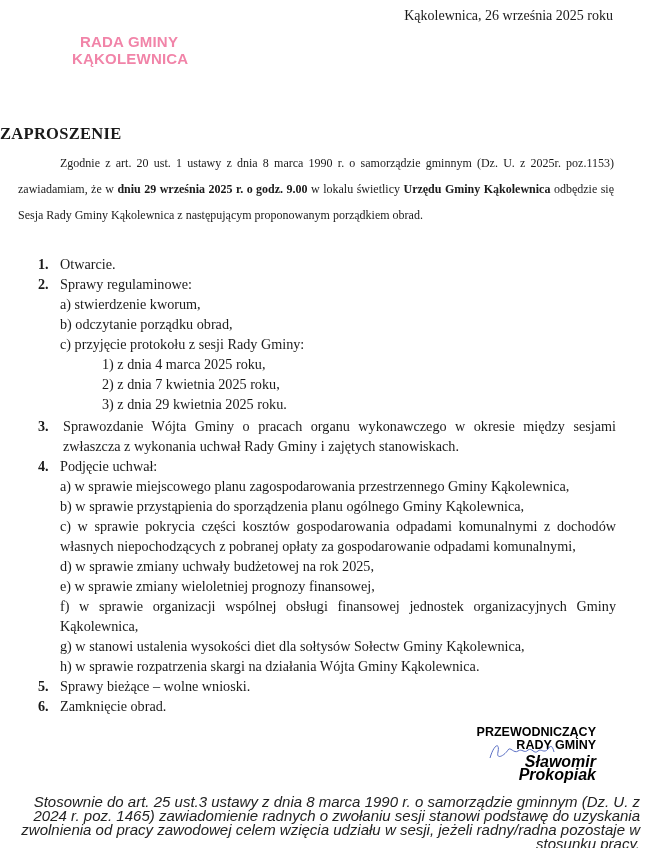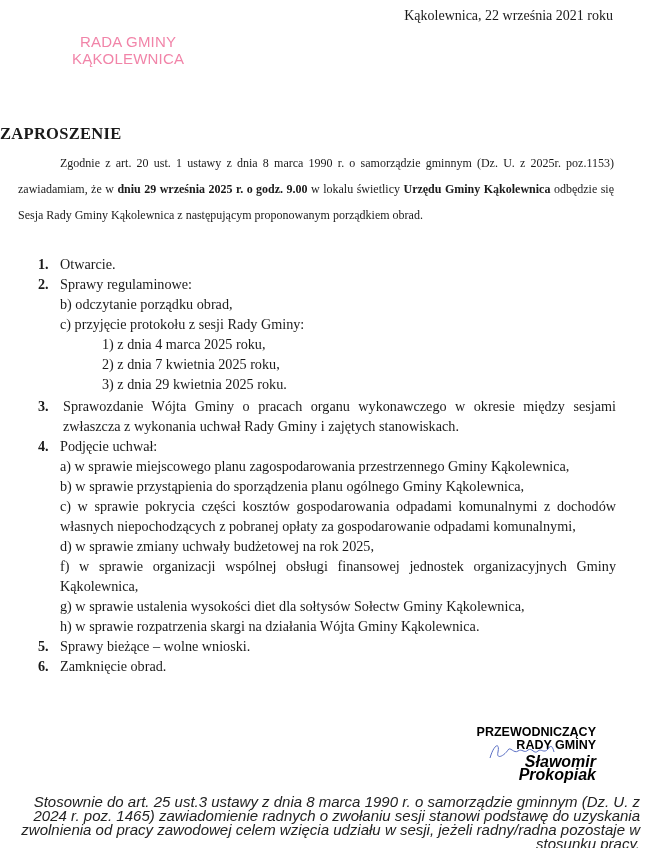--- a/index.html
+++ b/index.html
@@ -2,21 +2,21 @@
 <html><head>
 <meta charset="utf-8">
 <style>
   html, body { margin: 0; padding: 0; background: #ffffff; }
   body { width: 649px; height: 848px; position: relative; overflow: hidden; color: #1a1a1a; }
   .serif { font-family: "Liberation Serif", "DejaVu Serif", serif; }
   .sans { font-family: "Liberation Sans", "DejaVu Sans", sans-serif; }
 
   .date-line { position: absolute; top: 8px; right: 36px; font-size: 14px; }
 
-  .stamp { position: absolute; left: 72px; top: 33px; color: #ef6f9a; font-weight: normal; font-size: 15px; line-height: 17px; opacity: 0.85; letter-spacing: 0.2px; }
+  .stamp { position: absolute; left: 72px; top: 33px; color: #ef6f9a; font-weight: bold; font-size: 15px; line-height: 17px; opacity: 0.85; letter-spacing: 0.2px; }
   .stamp .l1 { padding-left: 8px; }
 
   .title { position: absolute; top: 124px; left: 0; width: 649px; text-align: left; font-weight: bold; font-size: 16.5px; letter-spacing: 0.3px; }
 
   .intro { position: absolute; top: 150px; left: 18px; width: 596px; font-size: 12px; line-height: 26px; text-align: justify; text-indent: 42px; }
   .intro b { font-weight: bold; }
 
   .agenda { position: absolute; left: 38px; top: 254px; width: 578px; font-size: 14.2px; line-height: 20px; }
   .item { display: flex; }
   .num { width: 22px; font-weight: bold; flex: none; }
@@ -30,59 +30,61 @@
   .sig-name { font-style: italic; font-size: 16px; font-weight: bold; margin-top: 3px; }
   .sig-scribble { position: absolute; left: 30px; top: 14px; width: 75px; height: 22px; }
 
   .footer { position: absolute; left: 8px; top: 795px; width: 632px; font-size: 15px; line-height: 14px; font-style: italic; color: #222; text-align: right; }
 </style>
 </head>
 <body>
 
 <div>
 
-  <div class="date-line serif">Kąkolewnica, 22 września 2021 roku</div>
+  <div class="date-line serif">Kąkolewnica, 26 września 2025 roku</div>
 
   <div class="stamp sans">
     <div class="l1">RADA GMINY</div>
     <div>KĄKOLEWNICA</div>
   </div>
 
   <div class="title serif">ZAPROSZENIE</div>
 
   <div class="intro serif"><span>Zgodnie z art. 20 ust. 1 ustawy z dnia 8 marca 1990 r. o samorządzie gminnym (Dz. U. z 2025r. poz.1153) zawiadamiam, że w </span><b>dniu 29 września 2025 r. o godz. 9.00</b><span> w lokalu świetlicy </span><b>Urzędu Gminy Kąkolewnica</b><span> odbędzie się Sesja Rady Gminy Kąkolewnica z następującym proponowanym porządkiem obrad.</span></div>
 
   <div class="agenda serif">
     <div class="item">
       <span class="num">1.</span>
       <span>Otwarcie.</span>
     </div>
     <div class="item">
       <span class="num">2.</span>
       <span>Sprawy regulaminowe:</span>
     </div>
+    <div class="sub">a) stwierdzenie kworum,</div>
     <div class="sub">b) odczytanie porządku obrad,</div>
     <div class="sub">c) przyjęcie protokołu z sesji Rady Gminy:</div>
     <div class="subsub">1) z dnia 4 marca 2025 roku,</div>
     <div class="subsub">2) z dnia 7 kwietnia 2025 roku,</div>
     <div class="subsub">3) z dnia 29 kwietnia 2025 roku.</div>
     <div class="item it3 gap3">
       <span class="num">3.</span>
       <span class="txt just">Sprawozdanie Wójta Gminy o pracach organu wykonawczego w okresie między sesjami zwłaszcza z wykonania uchwał Rady Gminy i zajętych stanowiskach.</span>
     </div>
     <div class="item">
       <span class="num">4.</span>
       <span>Podjęcie uchwał:</span>
     </div>
     <div class="sub">a) w sprawie miejscowego planu zagospodarowania przestrzennego Gminy Kąkolewnica,</div>
     <div class="sub">b) w sprawie przystąpienia do sporządzenia planu ogólnego Gminy Kąkolewnica,</div>
     <div class="sub just">c) w sprawie pokrycia części kosztów gospodarowania odpadami komunalnymi z dochodów własnych niepochodzących z pobranej opłaty za gospodarowanie odpadami komunalnymi,</div>
     <div class="sub">d) w sprawie zmiany uchwały budżetowej na rok 2025,</div>
+    <div class="sub">e) w sprawie zmiany wieloletniej prognozy finansowej,</div>
     <div class="sub just">f) w sprawie organizacji wspólnej obsługi finansowej jednostek organizacyjnych Gminy Kąkolewnica,</div>
-    <div class="sub">g) w sprawie ustalenia wysokości diet dla sołtysów Sołectw Gminy Kąkolewnica,</div>
+    <div class="sub">g) w stanowi ustalenia wysokości diet dla sołtysów Sołectw Gminy Kąkolewnica,</div>
     <div class="sub">h) w sprawie rozpatrzenia skargi na działania Wójta Gminy Kąkolewnica.</div>
     <div class="item">
       <span class="num">5.</span>
       <span>Sprawy bieżące – wolne wnioski.</span>
     </div>
     <div class="item">
       <span class="num">6.</span>
       <span>Zamknięcie obrad.</span>
     </div>
   </div>

